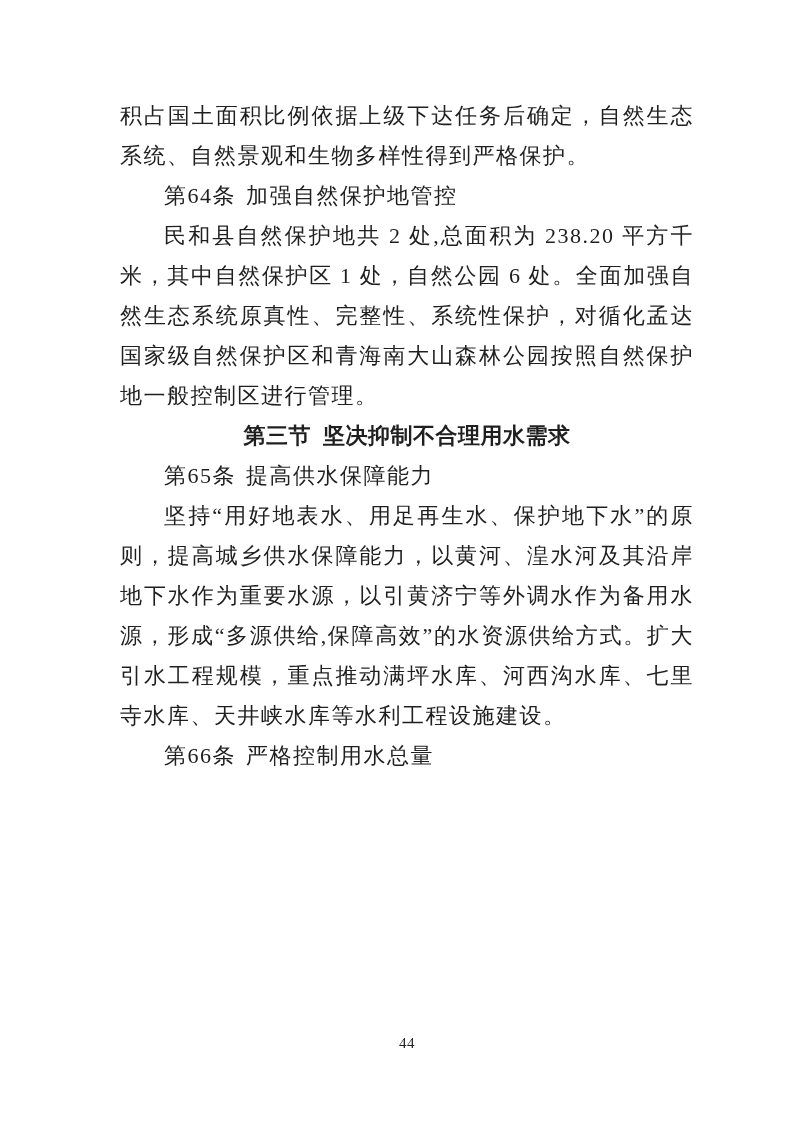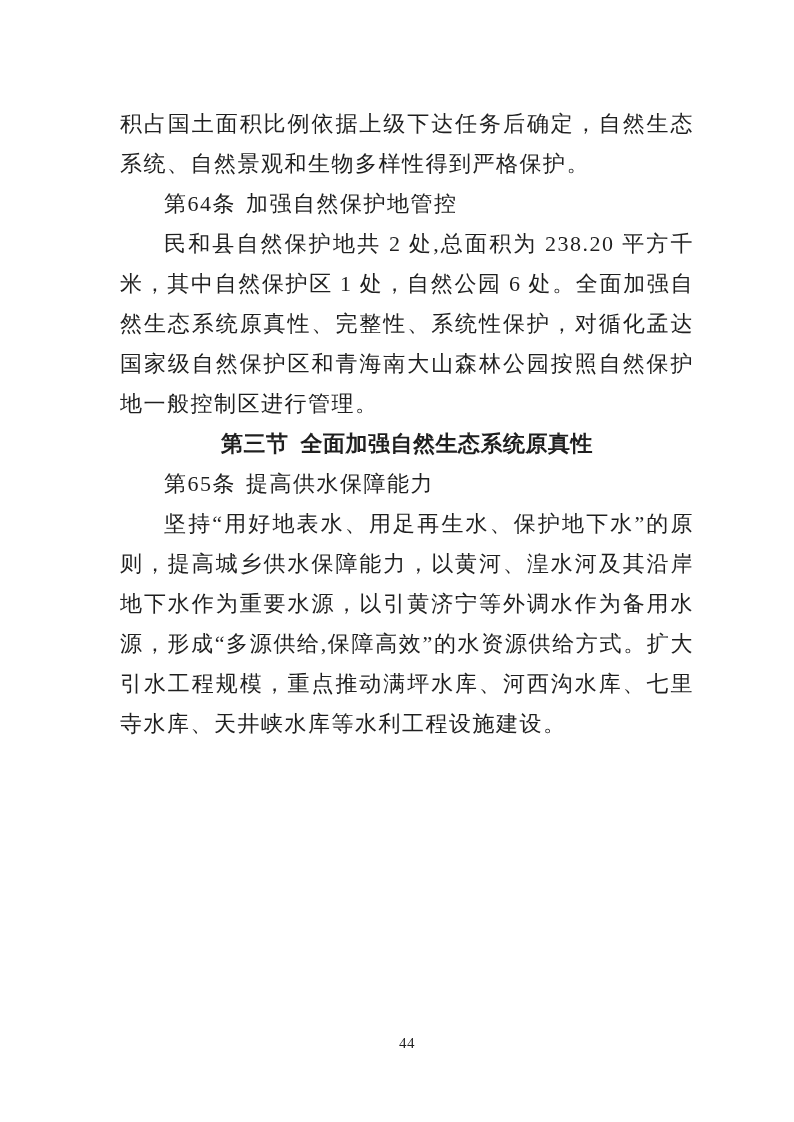--- a/index.html
+++ b/index.html
@@ -12,21 +12,21 @@
     width: 794px;
     height: 1122px;
     background: #ffffff;
     overflow: hidden;
     font-family: "Liberation Serif", "DejaVu Serif", serif;
     color: #1f1f1f;
   }
   .content {
     position: absolute;
     left: 120px;
-    top: 104px;
+    top: 96px;
     width: 574px;
   }
   .content p, .content h2 {
     margin: 0;
   }
   .body-text {
     font-size: 22px;
     line-height: 40px;
     letter-spacing: 1.5px;
     text-align: justify;
@@ -72,24 +72,25 @@
 
 <div class="page">
   <div class="content">
 
     <p class="body-text no-indent">积占国土面积比例依据上级下达任务后确定，自然生态系统、自然景观和生物多样性得到严格保护。</p>
 
     <p class="article-heading"><span>第64条</span><span class="article-title">加强自然保护地管控</span></p>
 
     <p class="body-text">民和县自然保护地共 2 处,总面积为 238.20 平方千米，其中自然保护区 1 处，自然公园 6 处。全面加强自然生态系统原真性、完整性、系统性保护，对循化孟达国家级自然保护区和青海南大山森林公园按照自然保护地一般控制区进行管理。</p>
 
-    <h2 class="section-heading"><span>第三节</span><span class="section-title">全面加强自然生态系统原真性</span></h2>
+    <h2 class="section-heading"><span>第三节</span><span class="section-title">坚决抑制不合理用水需求</span></h2>
 
     <p class="article-heading"><span>第65条</span><span class="article-title">提高供水保障能力</span></p>
 
     <p class="body-text">坚持“用好地表水、用足再生水、保护地下水”的原则，提高城乡供水保障能力，以黄河、湟水河及其沿岸地下水作为重要水源，以引黄济宁等外调水作为备用水源，形成“多源供给,保障高效”的水资源供给方式。扩大引水工程规模，重点推动满坪水库、河西沟水库、七里寺水库、天井峡水库等水利工程设施建设。</p>
 
+    <p class="article-heading"><span>第66条</span><span class="article-title">严格控制用水总量</span></p>
 
 
   </div>
 
   <div class="page-number">44</div>
 </div>
 
 </body></html>

